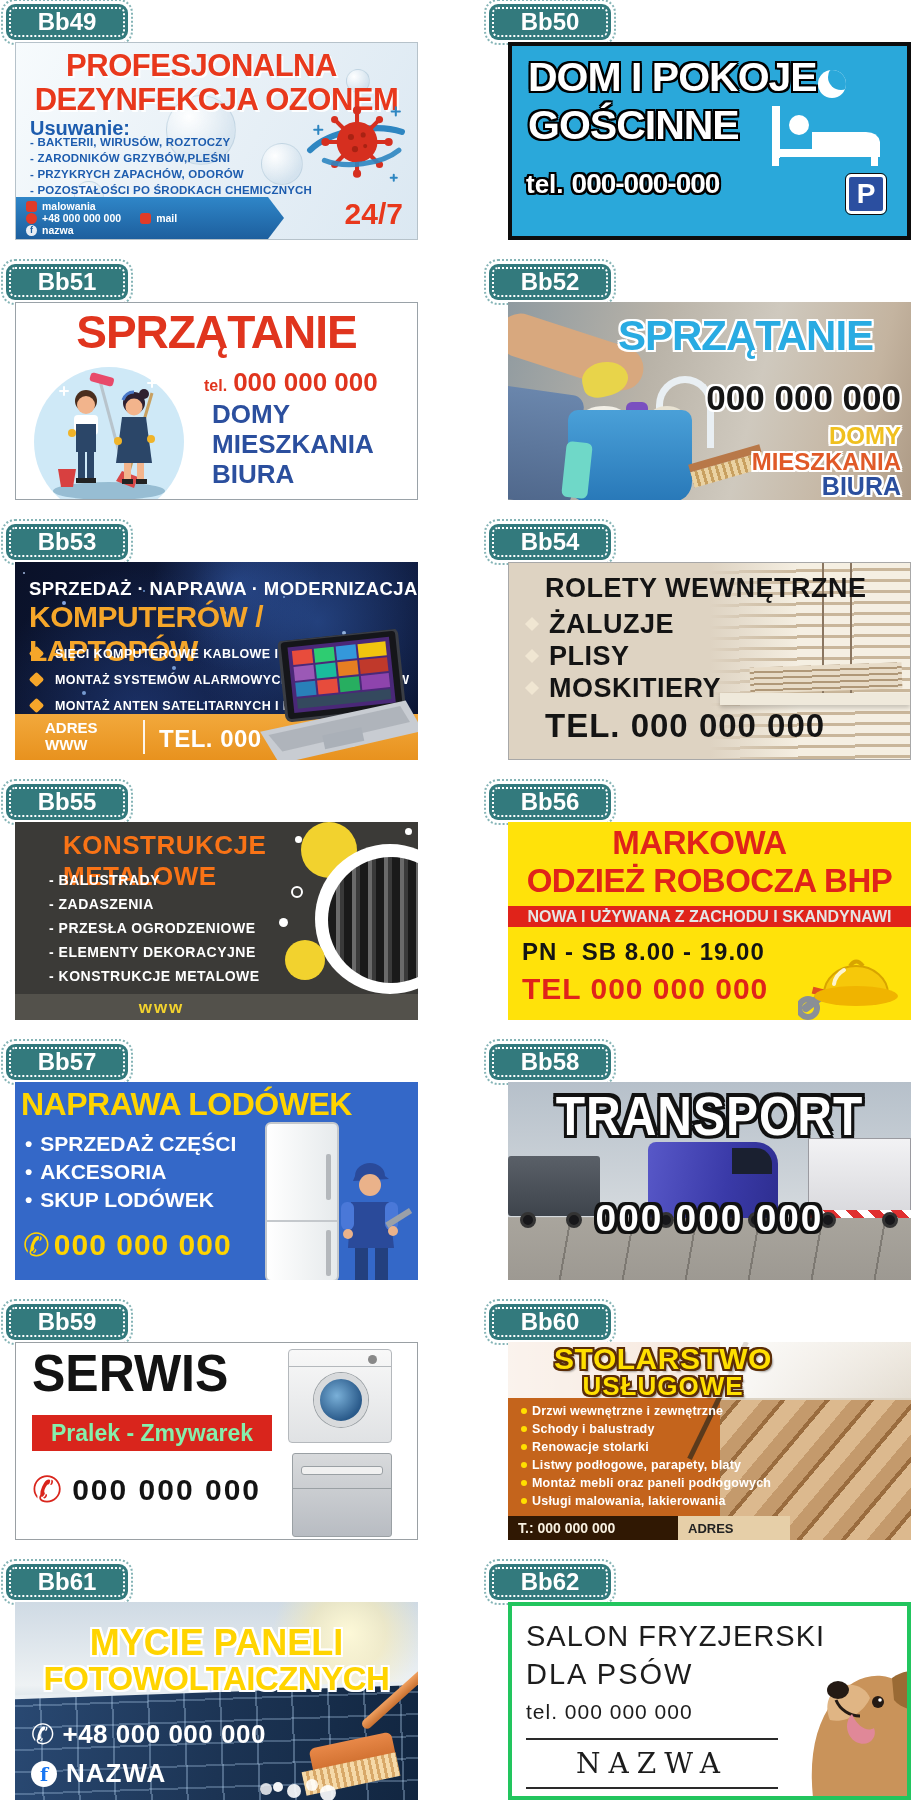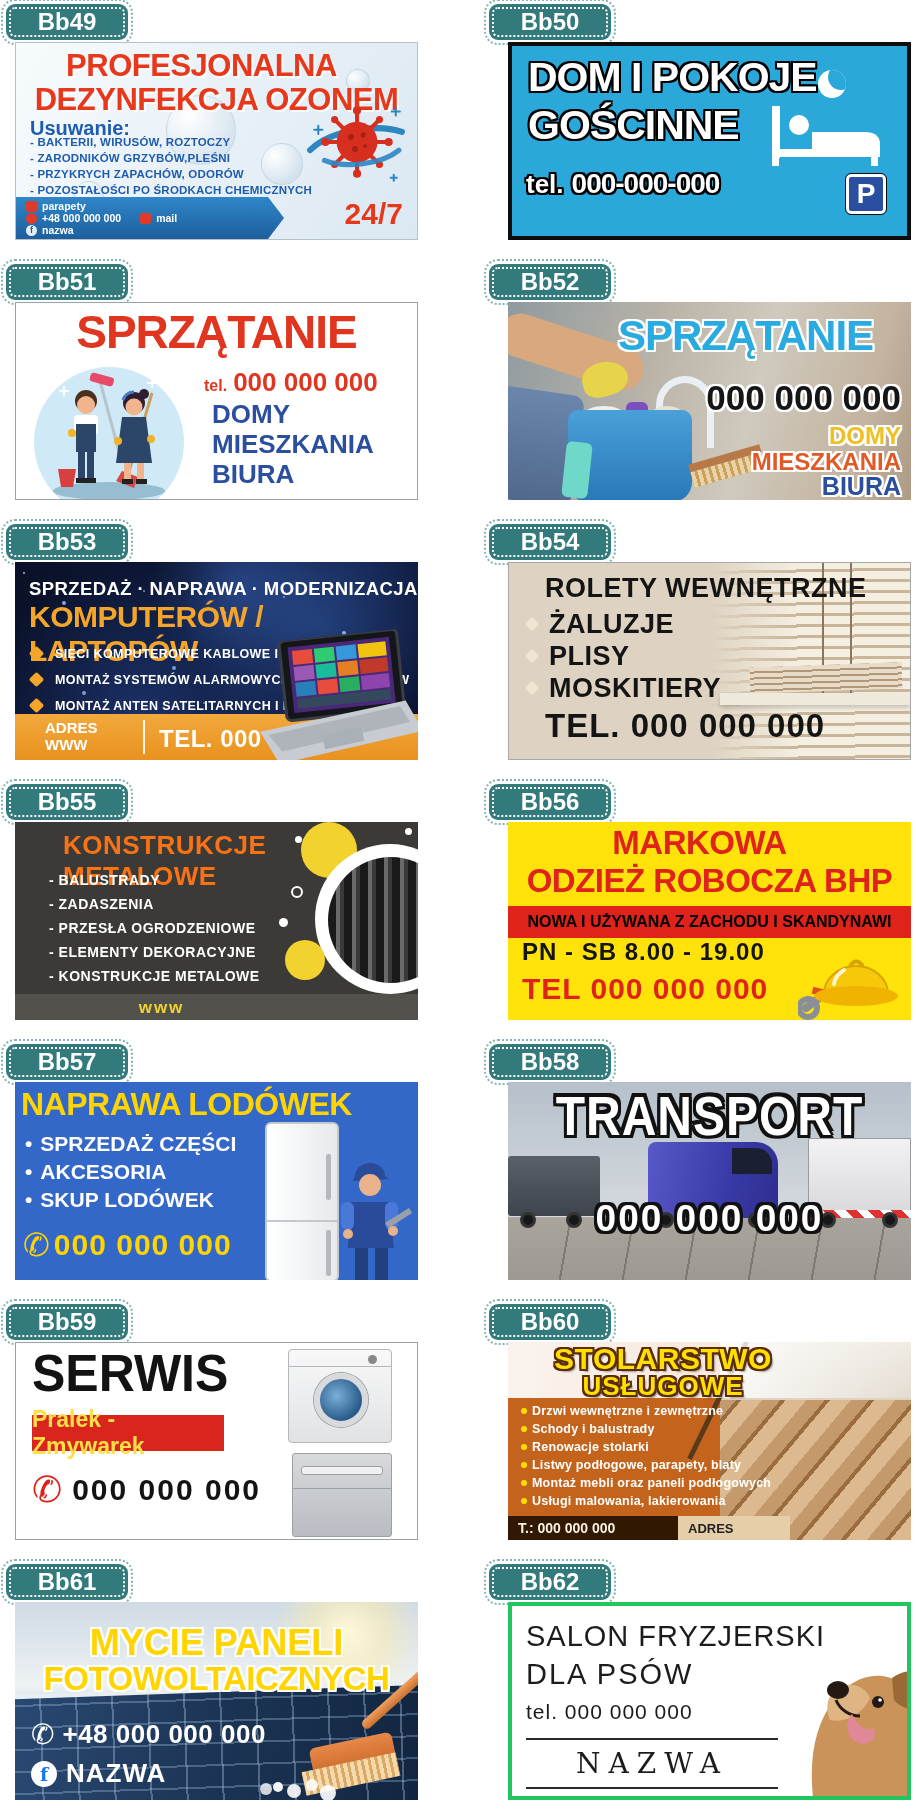--- a/index.html
+++ b/index.html
@@ -125,21 +125,21 @@
   .b55-cy2{left:270px;top:118px;width:40px;height:40px;border-radius:50%;background:#f2d22e}
   .b55-d1{left:276px;top:64px;width:12px;height:12px;border:2px solid #fff;border-radius:50%}
   .b55-d2{left:264px;top:96px;width:9px;height:9px;background:#fff;border-radius:50%}
   .b55-d3{left:280px;top:14px;width:7px;height:7px;background:#fff;border-radius:50%}
   .b55-d4{left:390px;top:6px;width:7px;height:7px;background:#fff;border-radius:50%}
 
   
   #bn-bb56{background:#ffe20a}
   .b56-t1{left:0;right:20px;top:2px;text-align:center;font-size:33px;font-weight:800;color:#e0231a;letter-spacing:-.5px}
   .b56-t2{left:0;right:0;top:40px;text-align:center;font-size:33px;font-weight:800;color:#e0231a;letter-spacing:-.5px}
-  .b56-bar{left:0;right:0;top:84px;height:32px;background:#e0231a;display:flex;align-items:center;justify-content:center;color:#000000;font-size:16px;font-weight:700}
+  .b56-bar{left:0;right:0;top:84px;height:21px;background:#e0231a;display:flex;align-items:center;justify-content:center;color:#e5e5e5;font-size:16px;font-weight:700}
   .b56-hours{left:14px;top:116px;font-size:24px;font-weight:800;color:#141414;letter-spacing:1px}
   .b56-tel{left:14px;top:150px;font-size:30px;font-weight:800;color:#e0231a;letter-spacing:1px}
   .b56-helmet{left:290px;top:110px;width:112px;height:88px}
 
   
   #bn-bb57{background:#3468c8}
   .b57-title{left:6px;top:4px;font-size:32px;font-weight:800;color:#ffd400;letter-spacing:-.5px}
   .b57-li{left:10px;font-size:21px;font-weight:800;color:#fff;display:flex;gap:8px;align-items:center}
   .b57-tel{left:8px;top:144px;display:flex;align-items:center;gap:4px;color:#ffd400}
   .b57-tel .ph{font-size:32px}
@@ -157,21 +157,21 @@
   .b58-ws{left:224px;top:66px;width:40px;height:26px;background:#1a2030;border-radius:0 16px 0 0}
   .b58-tr2{left:300px;top:56px;width:103px;height:80px;background:linear-gradient(#f2f2f4,#d8d8dc);border:1px solid #9a9aa0}
   .b58-stripe{left:300px;top:128px;width:103px;height:8px;background:repeating-linear-gradient(45deg,#e03030 0 8px,#fff 8px 16px)}
   .b58-w{width:16px;height:16px;background:#17171a;border-radius:50%;top:130px;border:3px solid #333}
   .b58-title{left:0;right:0;top:2px;text-align:center;font-size:48px;font-weight:900;color:#fff;letter-spacing:1px;transform:scaleY(1.15);transform-origin:top}
   .b58-num{left:0;right:0;top:116px;text-align:center;font-size:37px;font-weight:900;color:#fff;letter-spacing:2px}
 
   
   #bn-bb59{border:1px solid #9aa0a4}
   .b59-title{left:16px;top:0;font-size:50px;font-weight:900;color:#131313;transform:scaleY(1.05);transform-origin:top left}
-  .b59-box{left:16px;top:72px;width:192px;height:36px;background:#d9251c;display:flex;align-items:center;justify-content:center;color:#fde047;font-size:23px;font-weight:700}
+  .b59-box{left:16px;top:72px;width:240px;height:36px;background:#d9251c;display:flex;align-items:center;justify-content:center;color:#86efac;font-size:23px;font-weight:700}
   .b59-tel{left:16px;top:126px;display:flex;align-items:center;gap:10px}
   .b59-ph{font-size:36px;color:#d9251c}
   .b59-num{font-size:30px;font-weight:800;color:#131313;letter-spacing:2px}
   .b59-washer{left:272px;top:6px;width:104px;height:94px;background:linear-gradient(#f8f8f8,#e0e2e4);border:1px solid #b4b8bc;border-radius:4px}
   .b59-washer::before{content:"";position:absolute;left:0;right:0;top:16px;border-top:1px solid #b4b8bc}
   .b59-knob{left:352px;top:12px;width:9px;height:9px;border-radius:50%;background:#888}
   .b59-door{left:298px;top:30px;width:54px;height:54px;border-radius:50%;background:radial-gradient(circle at 40% 40%,#7ab0d8,#2a5a8a 70%);border:6px solid #d8dadc;box-shadow:0 0 0 1px #9aa0a4}
   .b59-dish{left:276px;top:110px;width:100px;height:84px;background:linear-gradient(#d8dadc,#b8bcc2);border:1px solid #9aa0a4;border-radius:3px}
   .b59-dish::before{content:"";position:absolute;left:8px;right:8px;top:12px;height:7px;background:#f0f0f0;border:1px solid #9aa0a4;border-radius:3px}
   .b59-dish::after{content:"";position:absolute;left:0;right:0;top:34px;border-top:1px solid #9aa0a4}
@@ -287,21 +287,21 @@
       <path d="M20,70 C40,78 76,74 93,60" stroke="#2e86c1" stroke-width="5" fill="none" stroke-linecap="round" opacity=".9"></path>
       <g stroke="#2e86c1" stroke-width="2" stroke-linecap="round">
         <path d="M14,36 v8 M10,40 h8"></path>
           <path d="M90,18 v8 M86,22 h8"></path>
           <path d="M88,84 v6 M85,87 h6"></path>
       </g>
     </svg>
     <div class="b49-ribbon">
       <div class="b49-rrow">
         <span class="b49-ic"></span>
-        <span>parapety</span>
+        <span>malowania</span>
       </div>
       <div class="b49-rrow">
         <span class="b49-ic round"></span>
         <span>+48 000 000 000</span>
         <span class="b49-ic" style="margin-left:14px"></span>
         <span>mail</span>
       </div>
       <div class="b49-rrow">
         <span class="b49-ic fb">f</span>
         <span>nazwa</span>

